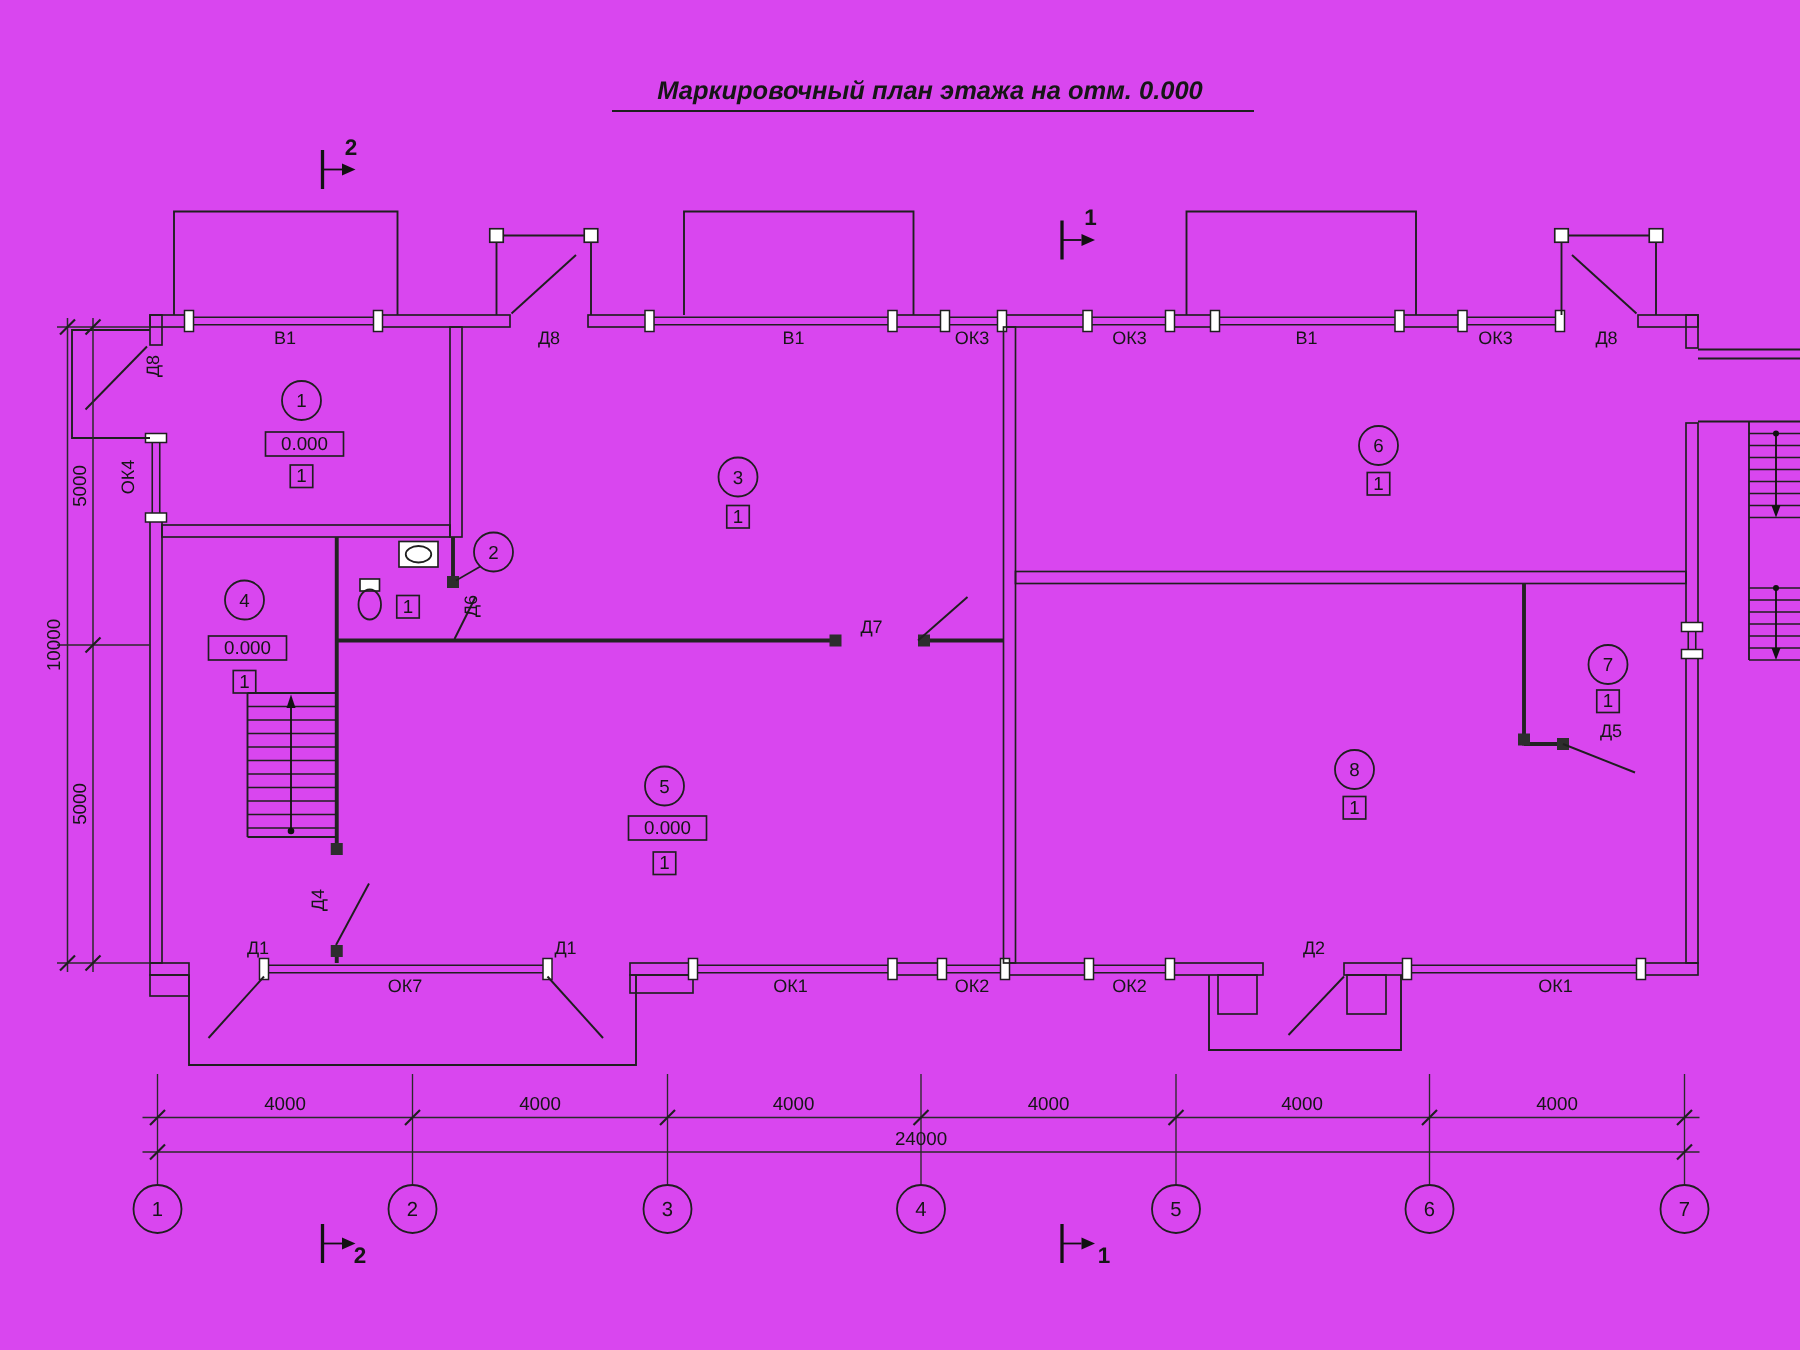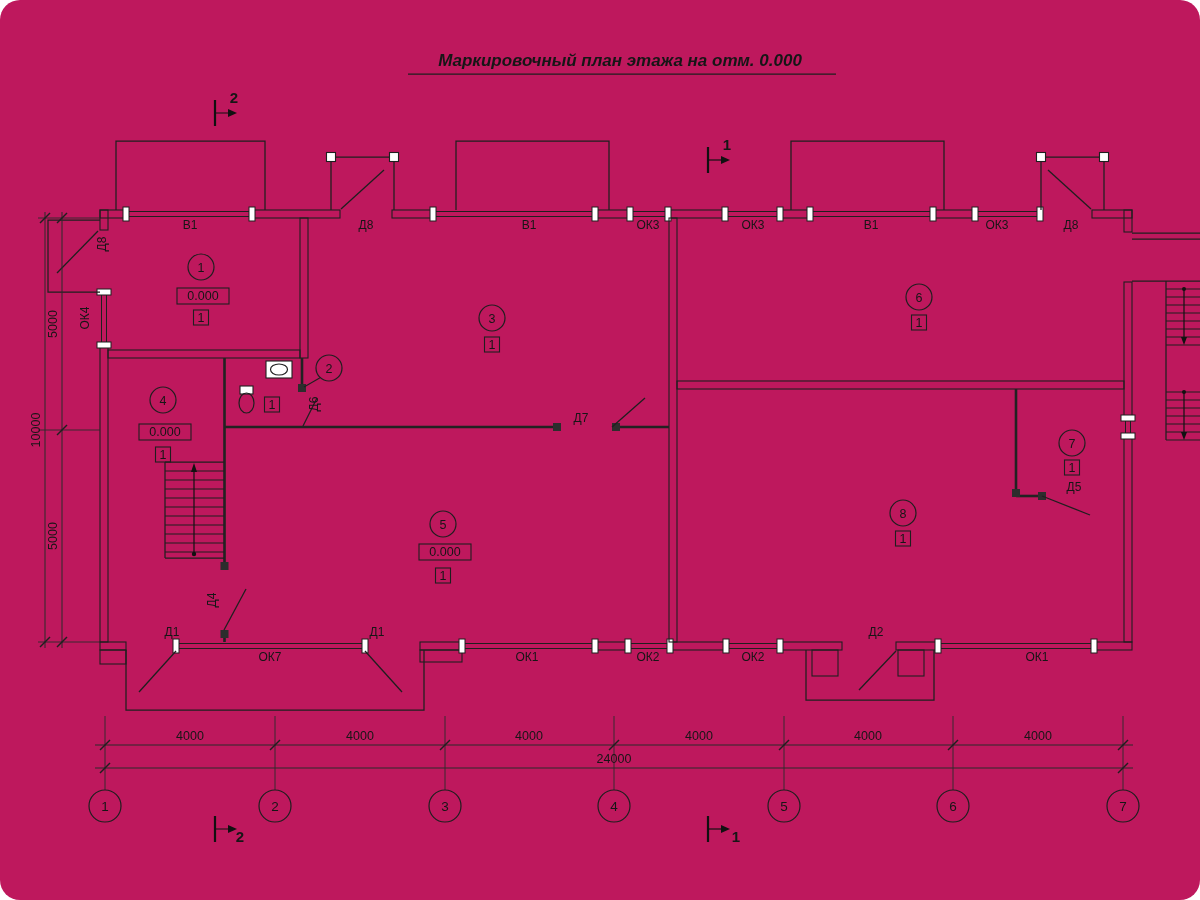--- a/index.html
+++ b/index.html
@@ -1,16 +1,16 @@
 <!DOCTYPE html>
 <html><head>
 <meta charset="utf-8">
 <style>
   html,body{margin:0;padding:0;background:#ffffff;}
-  .canvas{position:relative;width:1200px;height:900px;background:#be185d;overflow:hidden;border-radius:20px;}
+  .canvas{position:relative;width:1200px;height:900px;background:#d946ef;overflow:hidden;}
   svg text{font-family:"Liberation Sans",sans-serif;fill:#161616;}
   .t-title{font-size:17px;font-style:italic;font-weight:bold;}
   .t-lbl{font-size:12px;}
   .t-dim{font-size:12.5px;}
   .t-axis{font-size:13.5px;}
   .t-room{font-size:12.5px;}
   .t-sec{font-size:15px;font-weight:bold;}
   .ln{stroke:#1f1f1f;stroke-width:1.25;fill:none;}
   .ln-thin{stroke:#2a2a2a;stroke-width:0.9;fill:none;}
   .ln-win{stroke:#1f1f1f;stroke-width:1.05;fill:none;}

